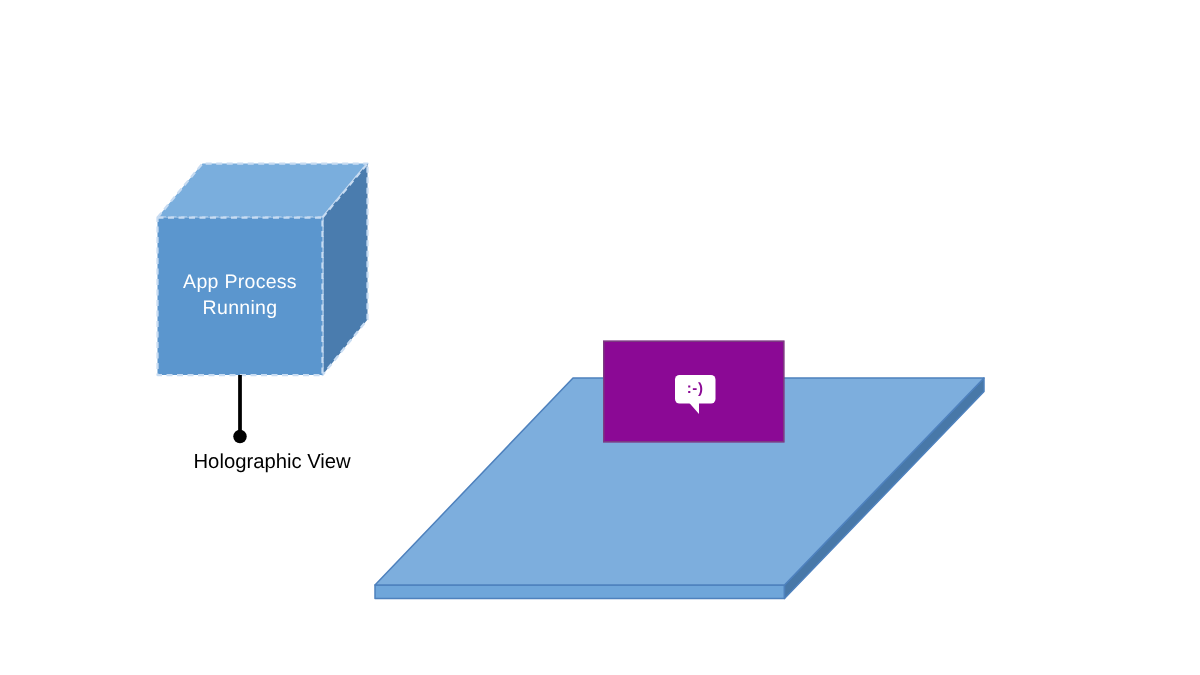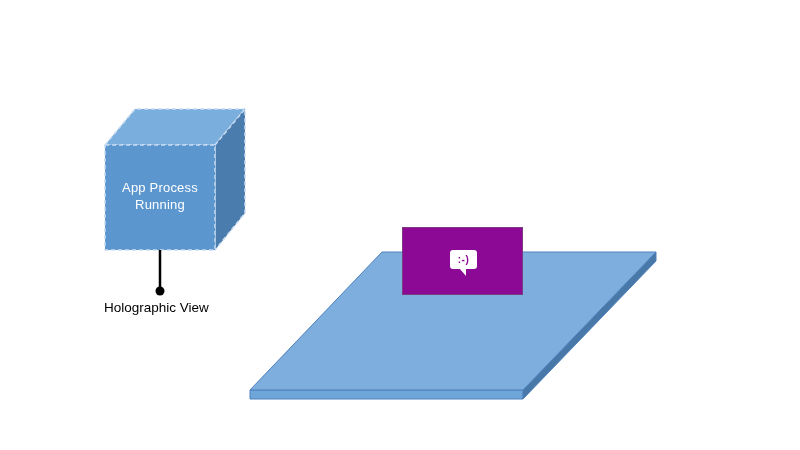--- a/index.html
+++ b/index.html
@@ -94,21 +94,21 @@
 
     <g>
       <polygon class="slab-face" points="250,390 523,390 523,399 250,399" fill="#6FA6DA" stroke="#4E81BD"></polygon>
       <polygon class="slab-face" points="523,390 656,252 656,261 523,399" fill="#4878A8" stroke="#4E81BD"></polygon>
       <polygon class="slab-face" points="250,390 382,252 656,252 523,390" fill="#7DAEDD" stroke="#4E81BD"></polygon>
     </g>
   </svg>
 
   <div class="cube-label" style="color: rgb(255, 255, 255);">App Process Running</div>
 
-  <div class="view-caption" style="color: rgb(0, 0, 0);">
+  <div class="view-caption" style="color: rgb(0, 0, 0); margin-left: 25px;">
     <div>Holographic View</div>
   </div>
 
   <div class="app-tile" style="background-color: rgb(139, 9, 149);">
     <div class="msg-bubble">
       <span class="smiley" style="color: rgb(139, 9, 149);">:-)</span>
       <span class="msg-tail"></span>
     </div>
   </div>
 

